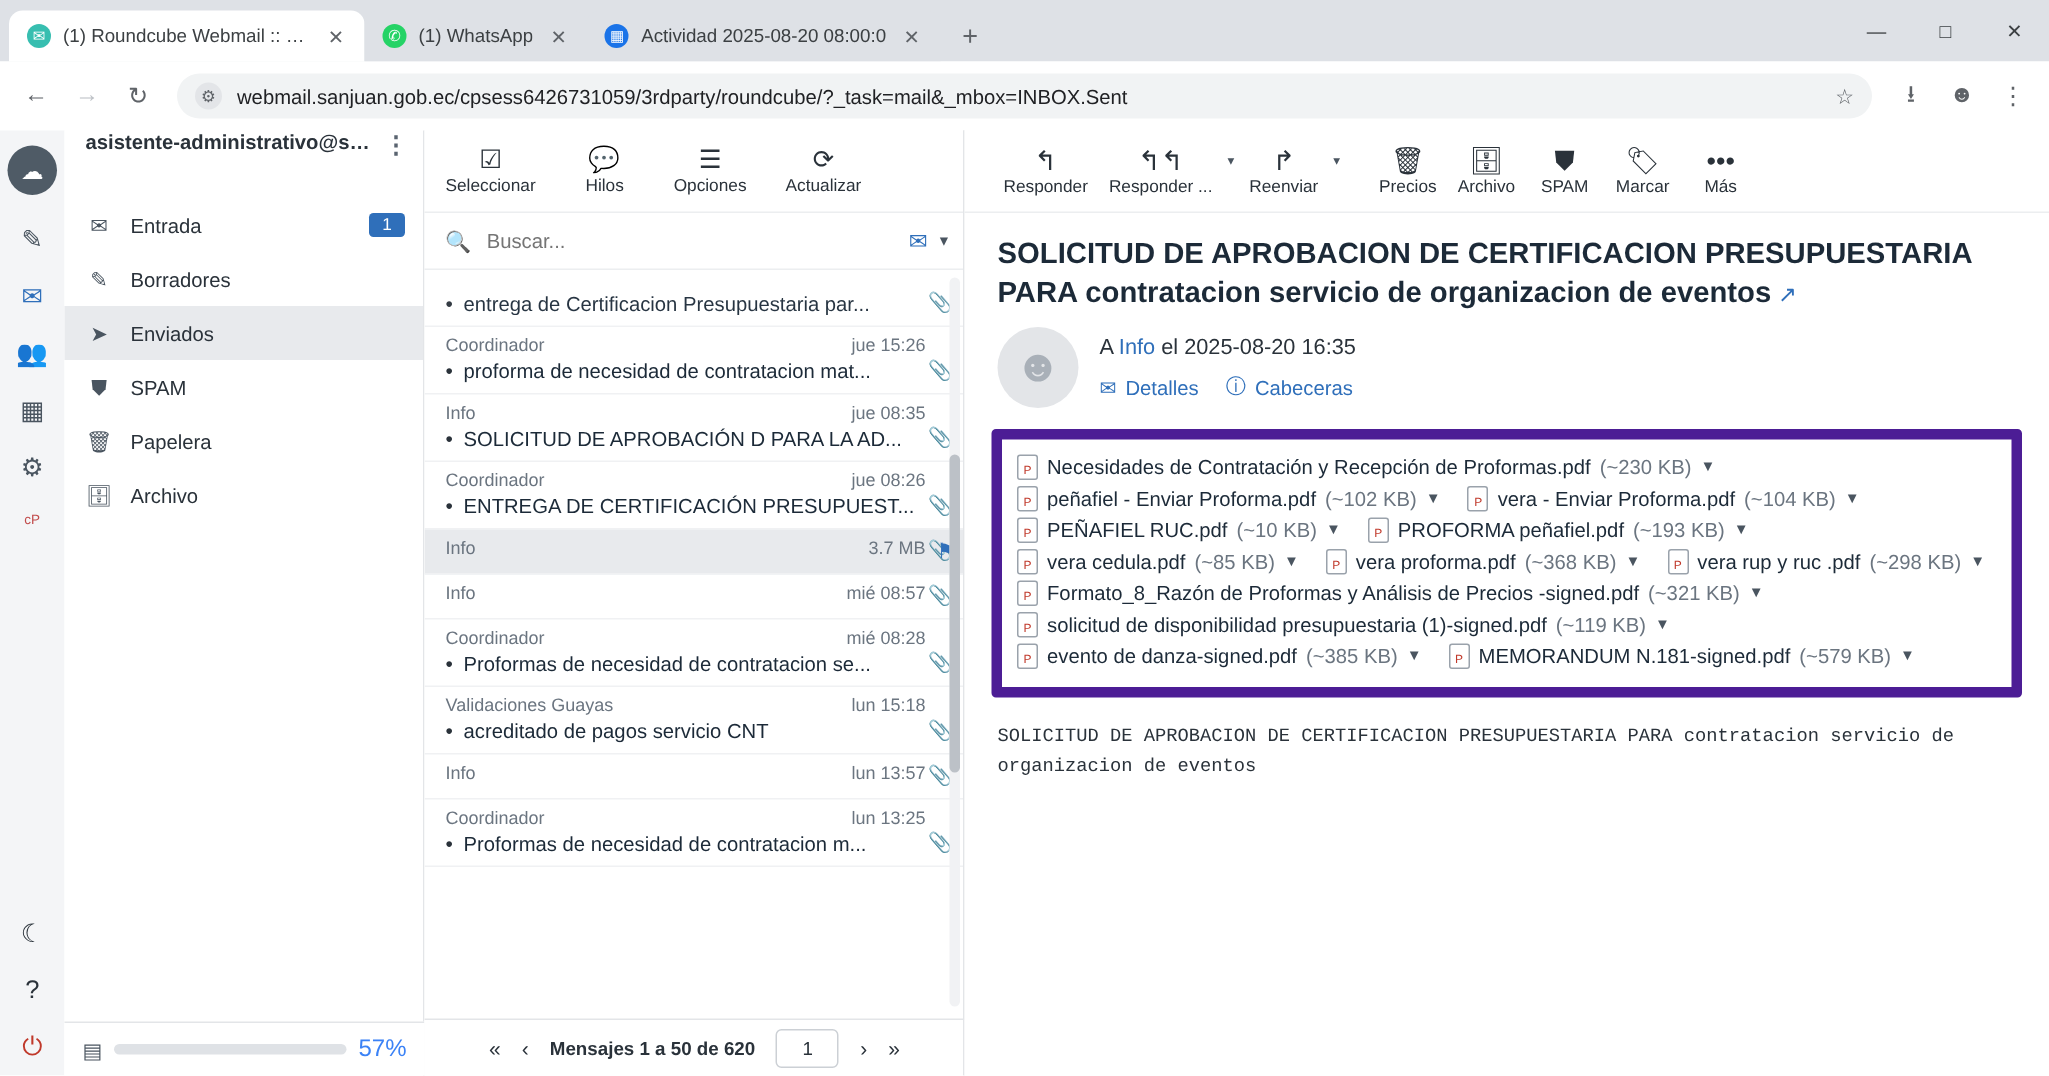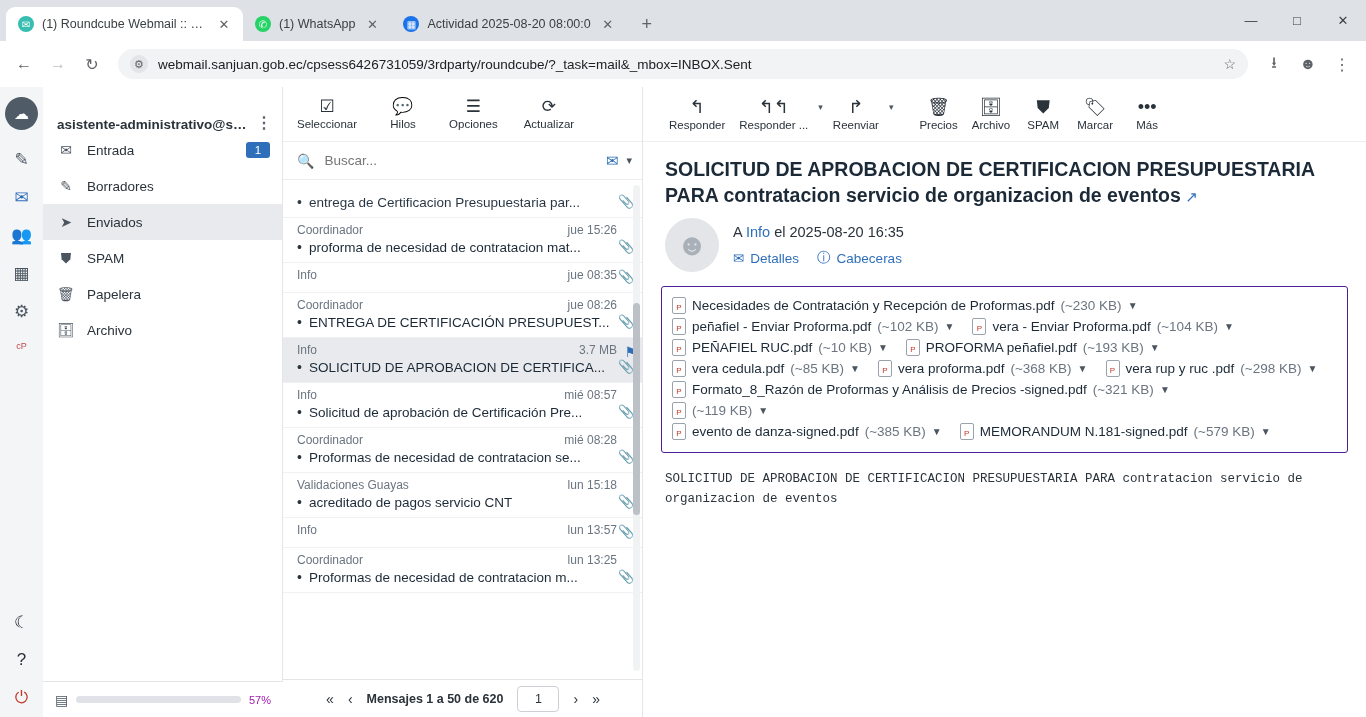--- a/index.html
+++ b/index.html
@@ -103,21 +103,21 @@
   .rail-spacer { flex: 1; }
   .rail-bottom { color: #2a323a; font-size: 17px; }
   .rail-power { color: #c0392b; }
 
   
   .folders {
     position: absolute; top: 87px; left: 43px; width: 240px; height: 630px;
     background: #ffffff; border-right: 1px solid #e3e5e8;
   }
   .acct-row {
-    height: 45px; display: flex; align-items: flex-end; padding: 0 10px 0 14px;
+    height: 45px; display: flex; align-items: flex-start; padding: 0 10px 0 14px;
     font-size: 13.5px; font-weight: bold; color: #2a323a; gap: 6px;
   }
   .acct-name { flex: 1; overflow: hidden; white-space: nowrap; text-overflow: ellipsis; }
   .acct-menu { color: #5a6470; font-size: 16px; }
   .folder {
     height: 36px; display: flex; align-items: center; gap: 12px;
     padding: 0 12px 0 14px; font-size: 13.5px; color: #2a323a;
   }
   .folder.active { background: #e8eaed; }
   .folder .f-icon { width: 18px; color: #4a5560; font-size: 14px; text-align: center; }
@@ -128,21 +128,21 @@
   }
   .folders-footer {
     position: absolute; bottom: 0; left: 0; width: 240px; height: 36px;
     display: flex; align-items: center; gap: 8px; padding: 0 12px;
     border-top: 1px solid #e3e5e8; background: #fff;
   }
   .quota-bar {
     flex: 1; height: 7px; background: #dfe2e6; border-radius: 4px; overflow: hidden;
   }
   .quota-fill { height: 7px; background: #35c2e0; }
-  .quota-pct { font-size: 11px; color: #a21caf; }
+  .quota-pct { font-size: 16px; color: #3b82f6; }
   .disk-icon { color: #4a5560; font-size: 14px; }
 
   
   .msglist {
     position: absolute; top: 87px; left: 283px; width: 360px; height: 630px;
     background: #ffffff; border-right: 1px solid #e3e5e8;
   }
   .list-toolbar {
     height: 55px; display: flex; align-items: center; gap: 26px;
     padding: 0 14px; border-bottom: 1px solid #eceef0;
@@ -249,21 +249,21 @@
     display: flex; align-items: center; justify-content: center;
     color: #a9b0b8; font-size: 30px; flex: none;
   }
   .sender-info { padding-top: 6px; }
   .sender-line { font-size: 14.5px; color: #2a323a; }
   .sender-line a { color: #2f6fba; text-decoration: none; }
   .detail-links { display: flex; gap: 18px; margin-top: 9px; font-size: 13.5px; }
   .detail-links .dl { color: #2f6fba; display: flex; align-items: center; gap: 6px; }
 
   .attachments {
-    margin: 14px 18px 0 18px; border: 1px solid #4c1d95; border-radius: 3px;
+    margin: 14px 18px 0 18px; border: 7px solid #4c1d95; border-radius: 3px;
     padding: 8px 10px 10px 10px;
   }
   .att-line {
     display: flex; flex-wrap: wrap; align-items: center;
     gap: 4px 18px; padding: 2px 0;
   }
   .att {
     display: inline-flex; align-items: center; gap: 6px;
     font-size: 13.5px; color: #1c2a38; white-space: nowrap;
   }
@@ -443,45 +443,44 @@
           <span>jue 15:26</span>
         </div>
         <div class="subj">proforma de necesidad de contratacion mat...</div>
         <span class="clip">📎</span>
       </div>
       <div class="row">
         <div class="meta">
           <span class="from">Info</span>
           <span>jue 08:35</span>
         </div>
+        <div class="subj">SOLICITUD DE APROBACIÓN D PARA LA AD...</div>
         <span class="clip">📎</span>
       </div>
       <div class="row">
         <div class="meta">
           <span class="from">Coordinador</span>
           <span>jue 08:26</span>
         </div>
         <div class="subj">ENTREGA DE CERTIFICACIÓN PRESUPUEST...</div>
         <span class="clip">📎</span>
       </div>
       <div class="row selected">
         <div class="meta">
           <span class="from">Info</span>
           <span class="size">3.7 MB</span>
         </div>
-        <div class="subj">SOLICITUD DE APROBACION DE CERTIFICA...</div>
         <span class="clip">📎</span>
         <span class="flag" style="bottom:auto;top:6px;">⚑</span>
       </div>
       <div class="row">
         <div class="meta">
           <span class="from">Info</span>
           <span>mié 08:57</span>
         </div>
-        <div class="subj">Solicitud de aprobación de Certificación Pre...</div>
         <span class="clip">📎</span>
       </div>
       <div class="row">
         <div class="meta">
           <span class="from">Coordinador</span>
           <span>mié 08:28</span>
         </div>
         <div class="subj">Proformas de necesidad de contratacion se...</div>
         <span class="clip">📎</span>
       </div>
@@ -652,20 +651,21 @@
         <span class="att">
           <span class="pdf-ico"></span>
           <span>Formato_8_Razón de Proformas y Análisis de Precios -signed.pdf</span>
           <span class="sz">(~321 KB)</span>
           <span class="cv">▼</span>
         </span>
       </div>
       <div class="att-line">
         <span class="att">
           <span class="pdf-ico"></span>
+          <span>solicitud de disponibilidad presupuestaria (1)-signed.pdf</span>
           <span class="sz">(~119 KB)</span>
           <span class="cv">▼</span>
         </span>
       </div>
       <div class="att-line">
         <span class="att">
           <span class="pdf-ico"></span>
           <span>evento de danza-signed.pdf</span>
           <span class="sz">(~385 KB)</span>
           <span class="cv">▼</span>

